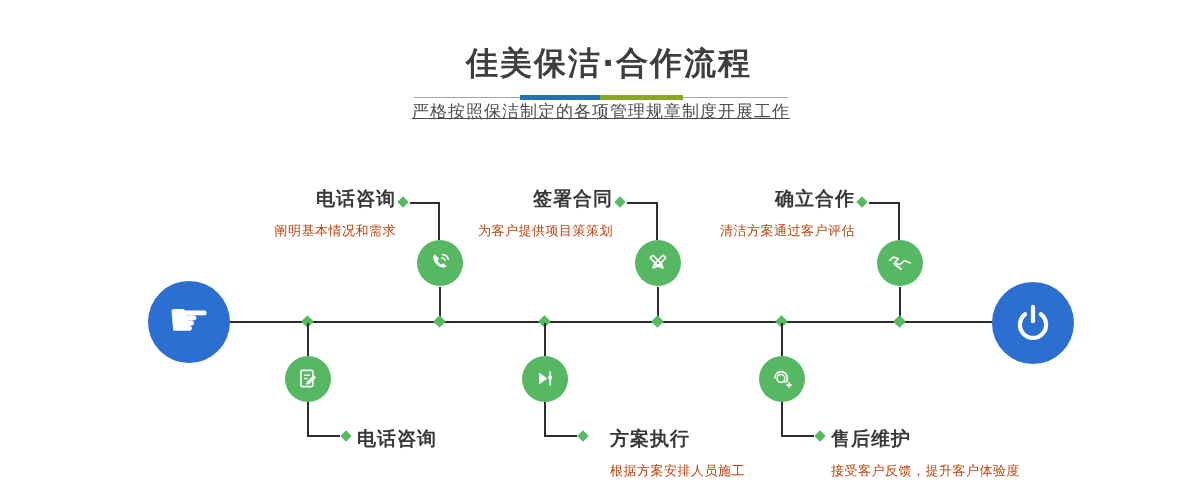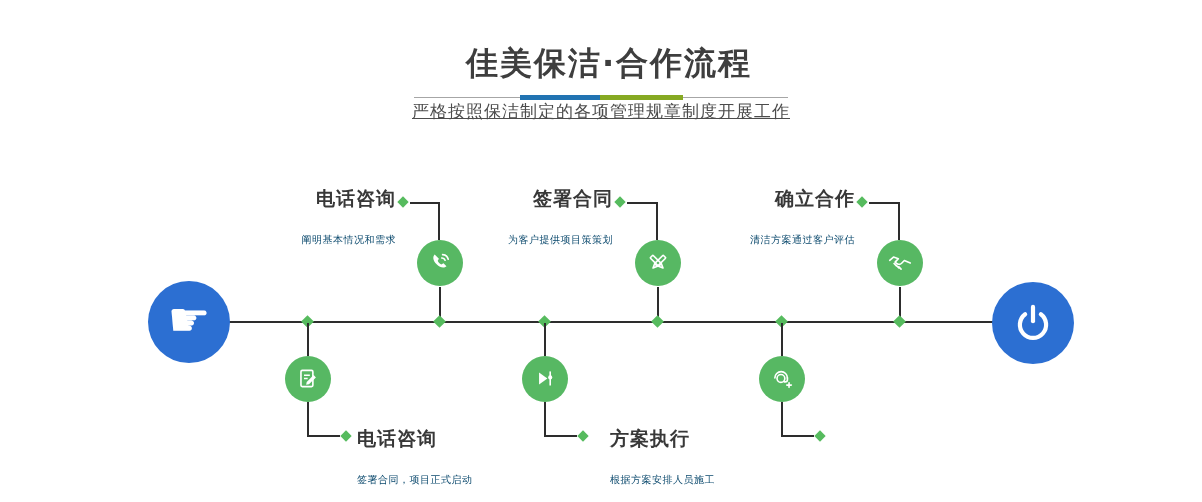--- a/index.html
+++ b/index.html
@@ -50,21 +50,21 @@
   }
   .diamond.small { width: 8px; height: 8px; }
 
   .elbow-top { position: absolute; border-top: 2px solid #2d2d2d; border-right: 2px solid #2d2d2d; }
   .elbow-bottom { position: absolute; border-left: 2px solid #2d2d2d; border-bottom: 2px solid #2d2d2d; }
 
   
   .step-label-top { position: absolute; top: 186px; text-align: right; }
   .step-label-bottom { position: absolute; top: 426px; text-align: left; }
   .step-title { font-size: 19px; font-weight: 600; color: #383838; letter-spacing: 1px; }
-  .step-desc  { font-size: 10px; color: #0c4a6e; margin-top: 21px; letter-spacing: 0.5px; }
+  .step-desc  { font-size: 13px; color: #c2410c; margin-top: 10px; letter-spacing: 0.5px; }
 </style>
 </head>
 <body>
 
 <div class="canvas">
 
   <div class="page-title">佳美保洁·合作流程</div>
   <div class="divider">
     <div class="thin-line"></div>
     <div class="seg-blue"></div>
@@ -145,21 +145,20 @@
         <rect x="5.5" y="4" width="11" height="15" rx="1.2"></rect>
         <path d="M8.3 8.5 h5.4 M8.3 11.5 h3.4"></path>
       </g>
       <path fill="#ffffff" d="M10.8 14.8 L17.2 8.4 L19.3 10.5 L12.9 16.9 L10.3 17.4 Z"></path>
     </svg>
   </div>
   <div class="elbow-bottom" style="left:307px; top:402px; width:33px; height:35px;"></div>
   <div class="diamond small" style="left:342px; top:432px;"></div>
   <div class="step-label-bottom" style="left:357px;">
     <div class="step-title">电话咨询</div>
-    <div class="step-desc">签署合同，项目正式启动</div>
   </div>
 
   <div class="diamond" style="left:540px; top:317px;"></div>
   <div class="stub" style="left:544px; top:323px; height:33px;"></div>
   <div class="step-circle" style="left:522px; top:356px;">
     <svg viewBox="0 0 24 24">
       <path fill="#ffffff" d="M6.5 6 L14.2 11.5 L6.5 17 Z"></path>
       <line x1="16.8" y1="5" x2="16.8" y2="18" stroke="#ffffff" stroke-width="1.5"></line>
       <circle cx="16.8" cy="10.5" r="1.9" fill="#ffffff"></circle>
     </svg>
@@ -176,14 +175,18 @@
   <div class="step-circle" style="left:759px; top:356px;">
     <svg viewBox="0 0 24 24" fill="none" stroke="#ffffff" stroke-width="1.5" stroke-linecap="round">
       <circle cx="11" cy="11.5" r="3.6"></circle>
       <path d="M5.4 11 a5.8 5.8 0 0 1 11.6 0"></path>
       <path d="M17 11 v1.6 a2 2 0 0 1 -2 2 h-1"></path>
       <path d="M16.4 17.6 h4.2 M18.5 15.5 v4.2"></path>
     </svg>
   </div>
   <div class="elbow-bottom" style="left:781px; top:402px; width:33px; height:35px;"></div>
   <div class="diamond small" style="left:816px; top:432px;"></div>
+  <div class="step-label-bottom" style="left:831px;">
+    <div class="step-title">售后维护</div>
+    <div class="step-desc">接受客户反馈，提升客户体验度</div>
+  </div>
 
 </div>
 
 </body></html>

